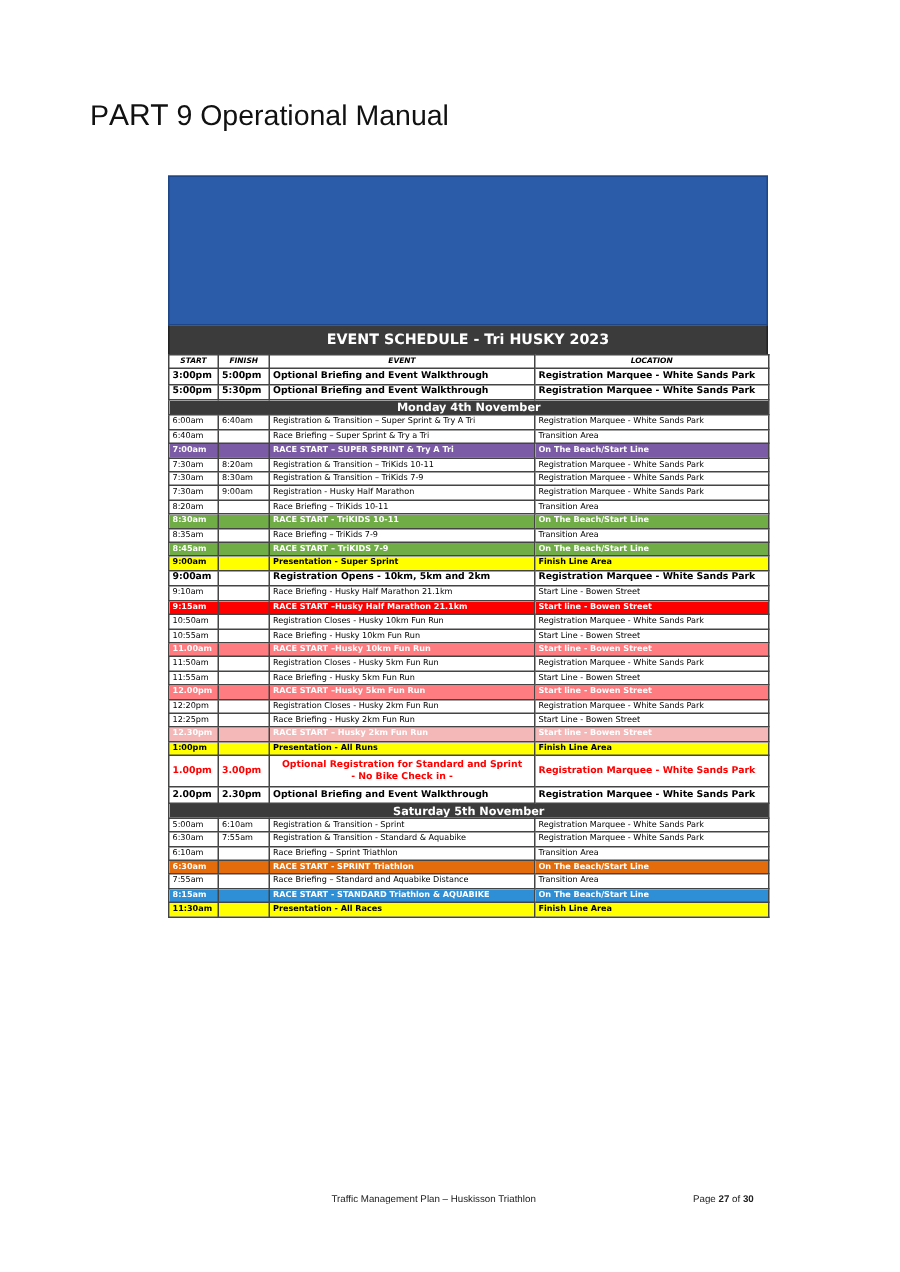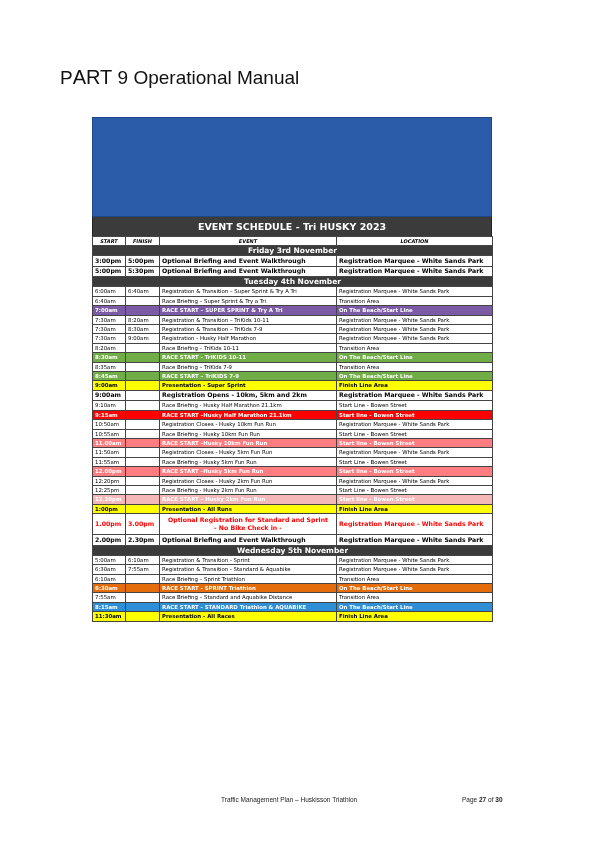--- a/index.html
+++ b/index.html
@@ -8,21 +8,21 @@
       font-family: "Liberation Sans", sans-serif; color: #000;
       overflow: hidden;
     }
     .part-title {
       position: absolute; left: 60px; top: 66px;
       font-family: "Liberation Sans", sans-serif; font-size: 19px; color: #111;
       letter-spacing: 0px;
     }
     .part-title .sc { font-size: 20px; }
     .schedule {
-      position: absolute; left: 92px; top: 117px; width: 400px;
+      position: absolute; left: 112px; top: 117px; width: 400px;
       font-family: "DejaVu Sans", sans-serif;
     }
     .blue-block {
       height: 100px; background: #2a5caa; border: 1px solid #1e4585; box-sizing: border-box;
     }
     .title-bar {
       height: 19px; background: #3b3b3b; color: #fff; text-align: center;
       font-weight: bold; font-size: 9.5px; line-height: 19px;
       border-left: 1px solid #222; border-right: 1px solid #222; box-sizing: border-box;
     }
@@ -64,37 +64,34 @@
         <col class="c-event">
         <col class="c-loc">
     </colgroup>
     <tbody id="schedule-body">
       <tr class="hdr">
         <td>START</td>
         <td>FINISH</td>
         <td>EVENT</td>
         <td>LOCATION</td>
       </tr>
-    <tr class="day">
-          <td colspan="4">Friday 3rd November</td>
-        </tr>
         <tr class="big">
           <td style="background: rgb(255, 255, 255); color: rgb(0, 0, 0);">3:00pm</td>
           <td style="background: rgb(255, 255, 255); color: rgb(0, 0, 0);">5:00pm</td>
           <td style="background: rgb(255, 255, 255); color: rgb(0, 0, 0);">Optional Briefing and Event Walkthrough</td>
           <td style="background: rgb(255, 255, 255); color: rgb(0, 0, 0);">Registration Marquee - White Sands Park</td>
         </tr>
         <tr class="big">
           <td style="background: rgb(255, 255, 255); color: rgb(0, 0, 0);">5:00pm</td>
           <td style="background: rgb(255, 255, 255); color: rgb(0, 0, 0);">5:30pm</td>
           <td style="background: rgb(255, 255, 255); color: rgb(0, 0, 0);">Optional Briefing and Event Walkthrough</td>
           <td style="background: rgb(255, 255, 255); color: rgb(0, 0, 0);">Registration Marquee - White Sands Park</td>
         </tr>
         <tr class="day">
-          <td colspan="4">Tuesday 4th November</td>
+          <td colspan="4">Monday 4th November</td>
         </tr>
         <tr>
           <td style="background: rgb(255, 255, 255); color: rgb(0, 0, 0);">6:00am</td>
           <td style="background: rgb(255, 255, 255); color: rgb(0, 0, 0);">6:40am</td>
           <td style="background: rgb(255, 255, 255); color: rgb(0, 0, 0);">Registration &amp; Transition  – Super Sprint &amp; Try A Tri</td>
           <td style="background: rgb(255, 255, 255); color: rgb(0, 0, 0);">Registration Marquee - White Sands Park</td>
         </tr>
         <tr>
           <td style="background: rgb(255, 255, 255); color: rgb(0, 0, 0);">6:40am</td>
           <td style="background: rgb(255, 255, 255); color: rgb(0, 0, 0);"></td>
@@ -242,21 +239,21 @@
           </td>
           <td style="background: rgb(255, 255, 255); color: rgb(255, 0, 0);">Registration Marquee - White Sands Park</td>
         </tr>
         <tr class="big">
           <td style="background: rgb(255, 255, 255); color: rgb(0, 0, 0);">2.00pm</td>
           <td style="background: rgb(255, 255, 255); color: rgb(0, 0, 0);">2.30pm</td>
           <td style="background: rgb(255, 255, 255); color: rgb(0, 0, 0);">Optional Briefing and Event Walkthrough</td>
           <td style="background: rgb(255, 255, 255); color: rgb(0, 0, 0);">Registration Marquee - White Sands Park</td>
         </tr>
         <tr class="day">
-          <td colspan="4">Wednesday 5th November</td>
+          <td colspan="4">Saturday 5th November</td>
         </tr>
         <tr>
           <td style="background: rgb(255, 255, 255); color: rgb(0, 0, 0);">5:00am</td>
           <td style="background: rgb(255, 255, 255); color: rgb(0, 0, 0);">6:10am</td>
           <td style="background: rgb(255, 255, 255); color: rgb(0, 0, 0);">Registration &amp; Transition - Sprint</td>
           <td style="background: rgb(255, 255, 255); color: rgb(0, 0, 0);">Registration Marquee - White Sands Park</td>
         </tr>
         <tr>
           <td style="background: rgb(255, 255, 255); color: rgb(0, 0, 0);">6:30am</td>
           <td style="background: rgb(255, 255, 255); color: rgb(0, 0, 0);">7:55am</td>

